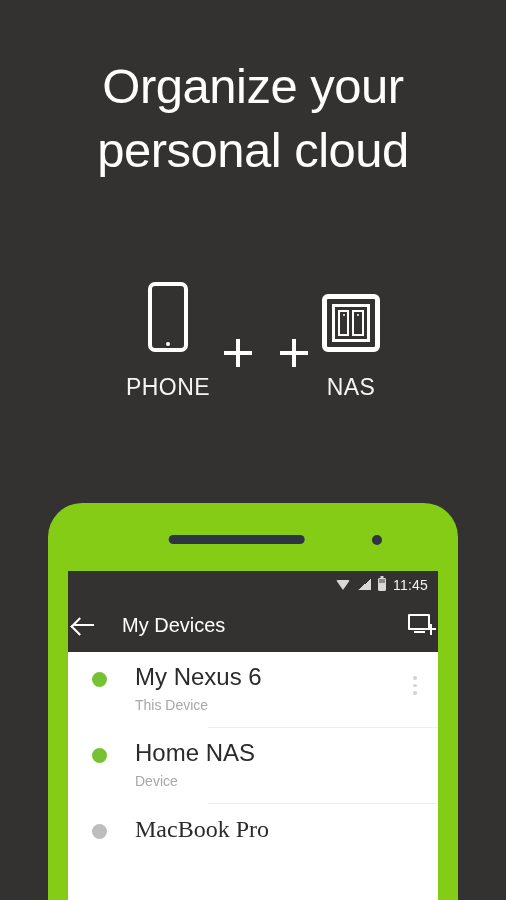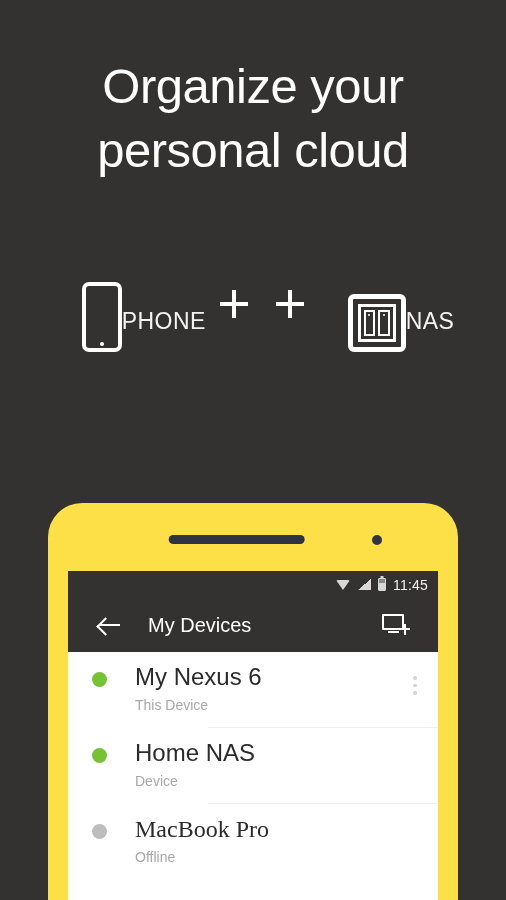--- a/index.html
+++ b/index.html
@@ -35,23 +35,22 @@
     position: absolute;
     top: 268px;
     left: 0;
     width: 506px;
     display: flex;
     align-items: flex-end;
     justify-content: center;
   }
   .device-col {
     display: flex;
-    flex-direction: row;
-    align-items: center;
-    margin-left: 30px;
+    flex-direction: column;
+    align-items: center;
   }
   .device-icon-box {
     height: 84px;
     display: flex;
     align-items: flex-end;
     justify-content: center;
   }
   .device-label {
     margin-top: 22px;
     color: #f4f4f4;
@@ -176,21 +175,21 @@
     background: #ffffff;
   }
 
   
   .phone-mock {
     position: absolute;
     left: 48px;
     top: 503px;
     width: 410px;
     height: 397px;
-    background: #fde047;
+    background: #84cc16;
     border-radius: 34px 34px 0 0;
     box-sizing: border-box;
   }
   .phone-speaker {
     position: absolute;
     top: 32px; left: 50%;
     transform: translateX(-62%);
     width: 136px; height: 9px;
     border-radius: 5px;
     background: #2f3443;
@@ -260,21 +259,21 @@
     width: 3px; height: 2px;
     background: #d8d8d8;
   }
 
   
   .app-bar {
     height: 54px;
     background: #333231;
     display: flex;
     align-items: center;
-    padding: 0 28px;
+    padding: 0 2px;
   }
   .back-arrow {
     width: 26px; height: 26px;
     position: relative;
     flex: none;
     cursor: pointer;
   }
   .back-arrow::before {
     content: "";
     position: absolute;
@@ -481,19 +480,18 @@
           <span class="item-title" style="display: block;">Home NAS</span>
           <span class="item-sub" style="display: block;">Device</span>
         </span>
       </div>
       <div class="item-divider"></div>
 
       <div class="list-item">
         <span class="status-dot dot-offline"></span>
         <span class="item-text">
           <span class="item-title" style="display: block; font-family: Liberation Serif, serif;">MacBook Pro</span>
-          <span class="item-sub" style="display: block;">Offline</span>
         </span>
       </div>
 
     </div>
   </div>
 </div>
 
 </body></html>

